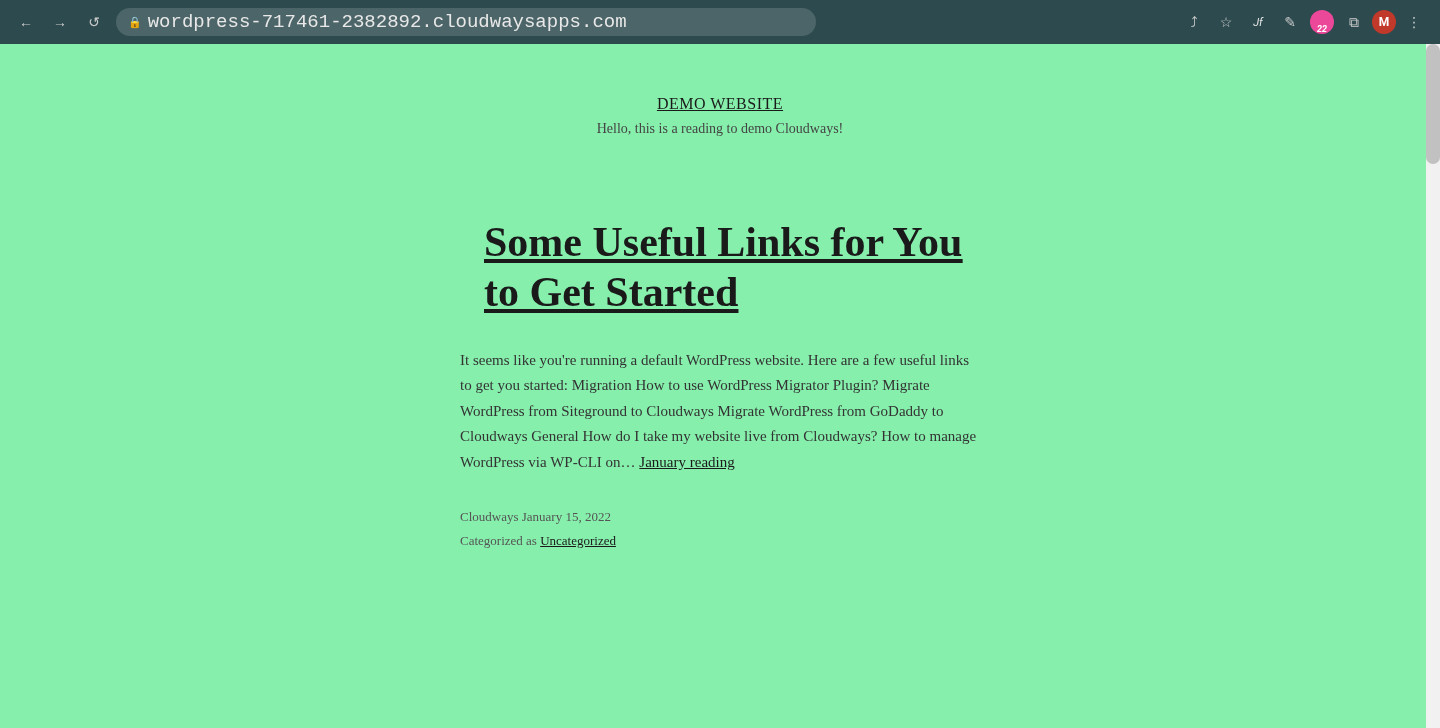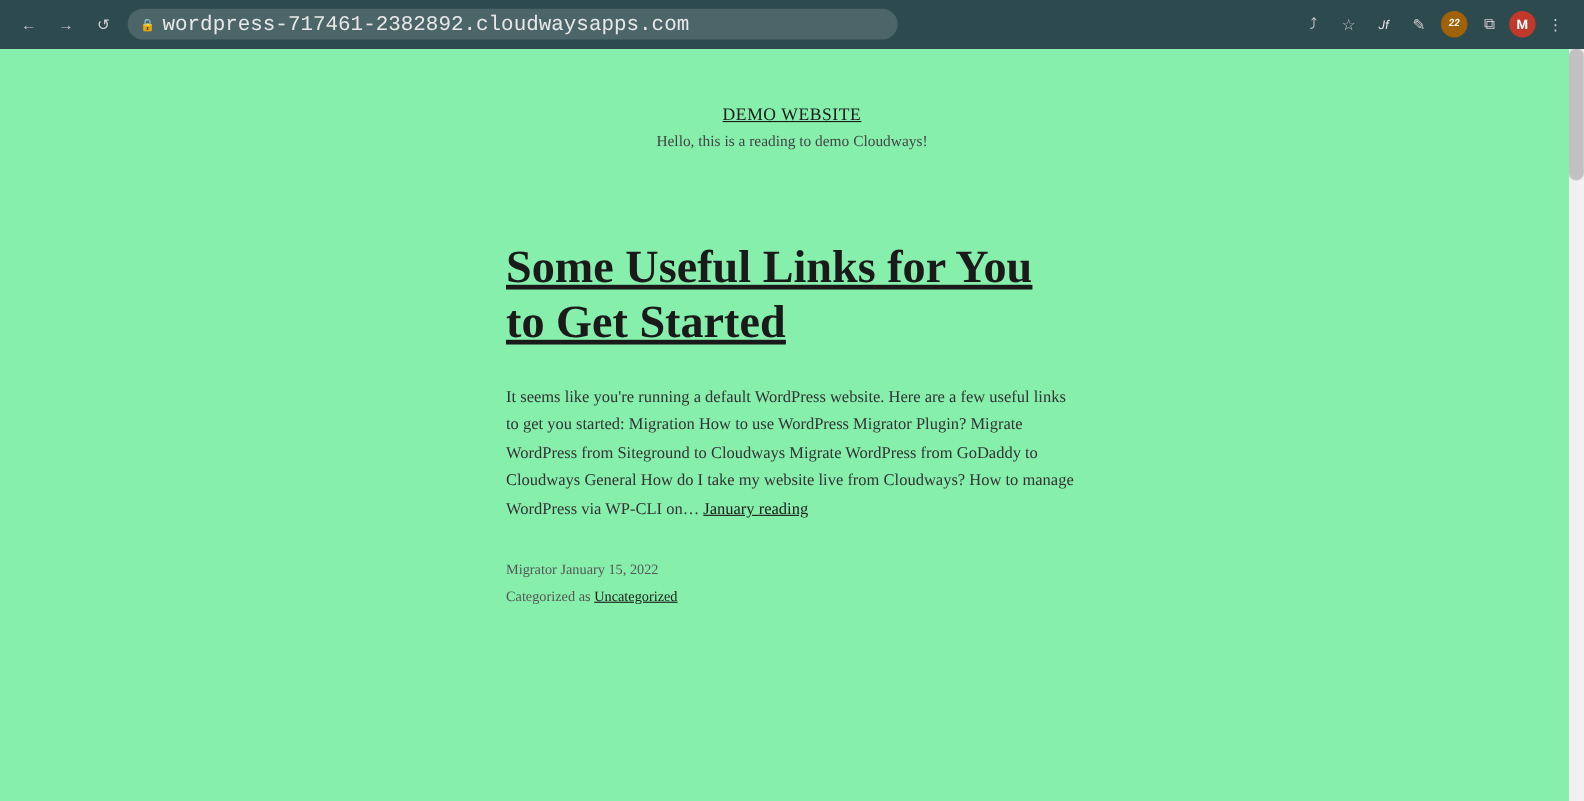--- a/index.html
+++ b/index.html
@@ -102,24 +102,24 @@
       align-items: center;
       justify-content: center;
       color: white;
       font-size: 12px;
       font-weight: bold;
     }
 
     .badge-icon {
       width: 24px;
       height: 24px;
-      background: #a16207;
-      border-radius: 50%;
-      display: flex;
-      align-items: center;
+      background: #ec4899;
+      border-radius: 50%;
+      display: flex;
+      align-items: flex-end;
       justify-content: center;
       color: white;
       font-size: 10px;
       font-weight: bold;
       position: relative;
       font-style: italic;
     }
 
     
     .scrollbar {
@@ -176,20 +176,21 @@
 
     .post-title {
       font-size: 42px;
       font-weight: bold;
       color: #1a1a1a;
       line-height: 1.2;
       text-decoration: underline;
       text-underline-offset: 3px;
       margin-bottom: 30px;
       font-family: Georgia, 'Times New Roman', serif;
+      margin-left: 24px;
     }
 
     .post-excerpt {
       font-size: 15px;
       line-height: 1.7;
       color: #333;
       font-family: Georgia, serif;
       margin-bottom: 30px;
     }
 
@@ -257,21 +258,21 @@
         <a href="#" style="color:inherit; text-decoration:inherit;">Some Useful Links for You to Get Started</a>
       </h1>
 
       <div class="post-excerpt">
         <span>It seems like you're running a default WordPress website. Here are a few useful links to get you started: Migration How to use WordPress Migrator Plugin? Migrate WordPress from Siteground to Cloudways Migrate WordPress from GoDaddy to Cloudways General How do I take my website live from Cloudways? How to manage WordPress via WP-CLI on…</span>
         <a class="continue-reading" href="#">January reading</a>
       </div>
 
       <div class="post-meta">
         <div>
-          <span>Migrator</span>
+          <span>Cloudways</span>
           <span>January 15, 2022</span>
         </div>
         <div>
           <span>Categorized as</span>
           <a class="post-category-link" href="#">Uncategorized</a>
         </div>
       </div>
     </article>
   </main>
 </div>

